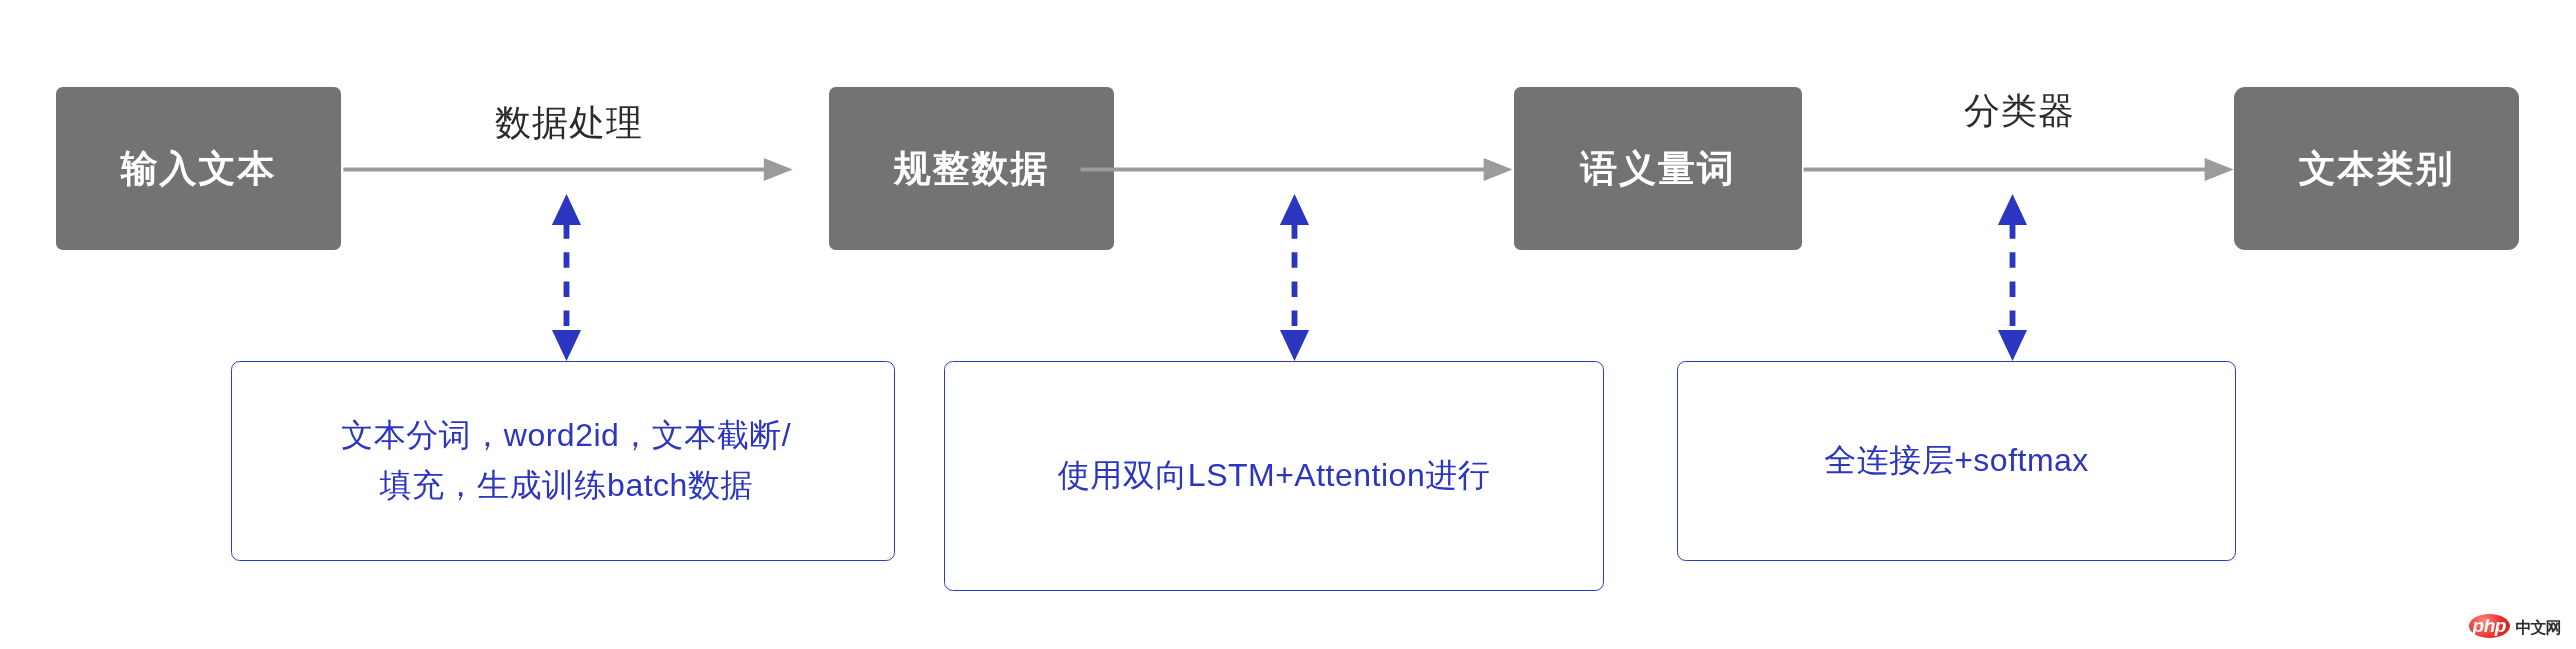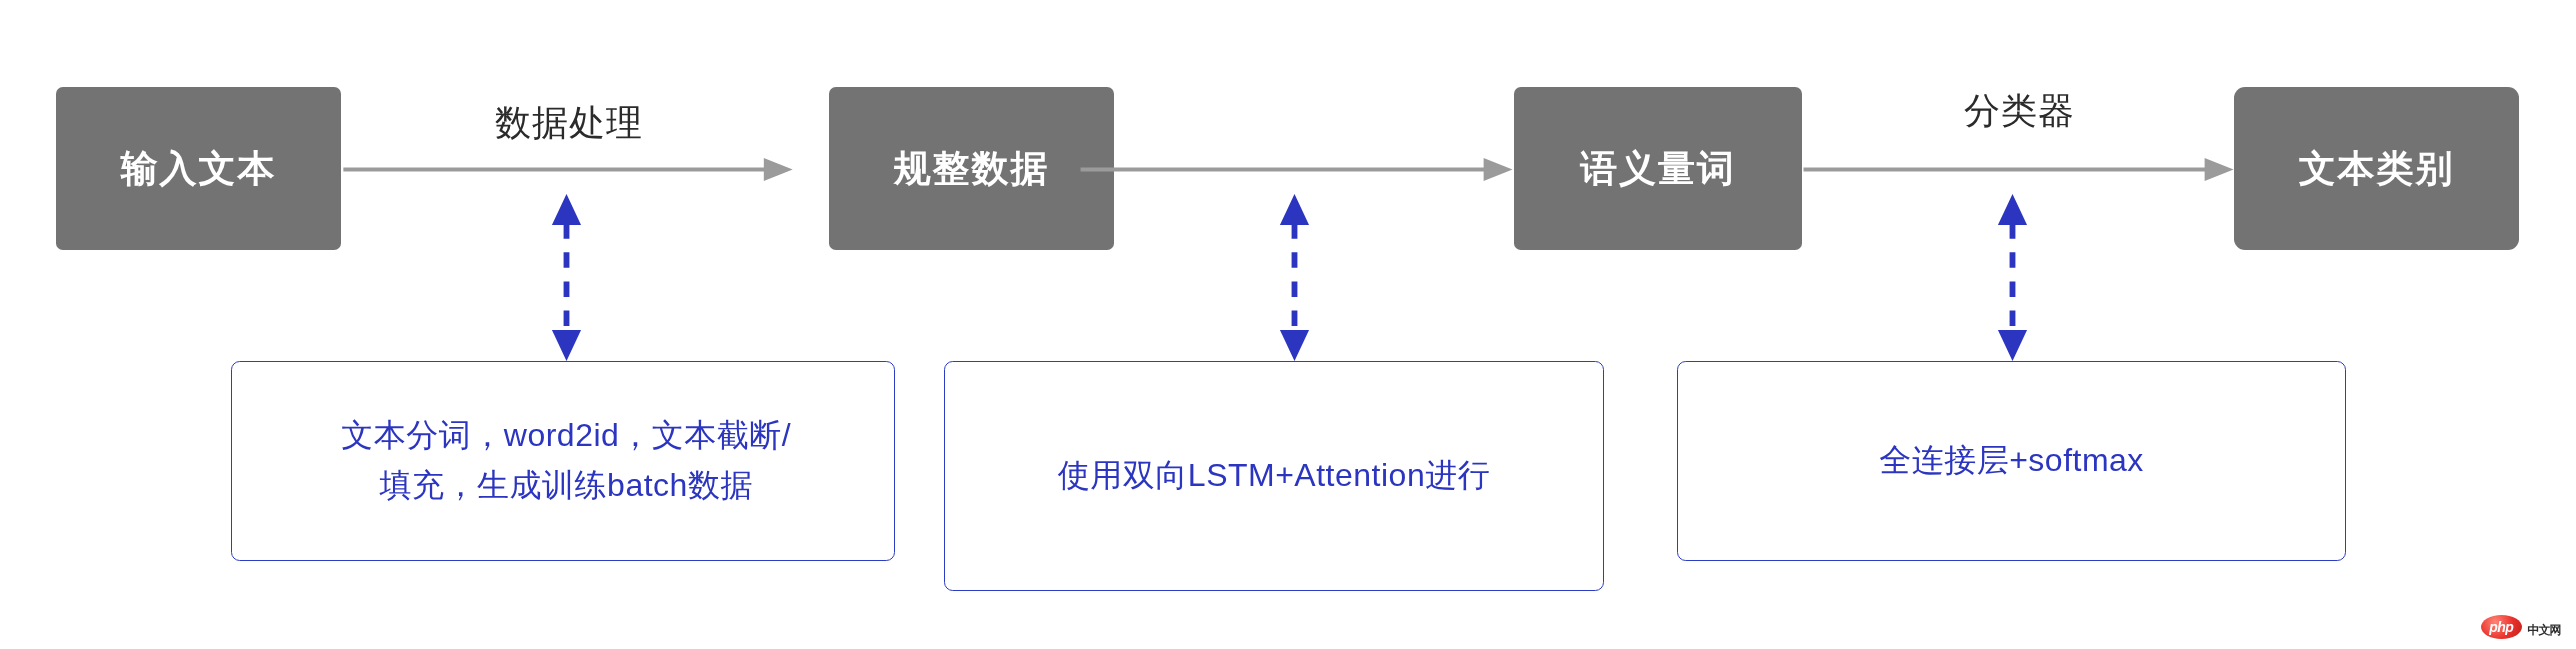--- a/index.html
+++ b/index.html
@@ -85,30 +85,30 @@
     align-items: center;
     gap: 5.8px;
     opacity: 0.92;
   }
   .wm-badge {
     width: 41px;
     height: 24px;
     border-radius: 50%;
     background: radial-gradient(circle at 35% 30%, #ff7b6b 0%, #e8201a 55%, #b80d09 100%);
     color: #ffffff;
-    font-size: 14px;
+    font-size: 19px;
     font-weight: bold;
     display: flex;
     align-items: center;
     justify-content: center;
     font-style: italic;
     letter-spacing: -0.5px;
   }
   .wm-text {
-    font-size: 12px;
+    font-size: 16px;
     font-weight: bold;
     color: #1b1b1b;
     letter-spacing: -1px;
     margin-top: 6px;
   }
 </style>
 </head>
 <body>
 
 <div id="canvas">
@@ -177,21 +177,21 @@
       <div>填充，生成训练batch数据</div>
     </div>
   </div>
 
   <div class="detail-box" style="left:944px; top:361px; width:660px; height:230px;">
     <div class="detail-text">
       <div>使用双向LSTM+Attention进行</div>
     </div>
   </div>
 
-  <div class="detail-box" style="left:1677px; top:361px; width:669px; height:200px;">
+  <div class="detail-box" style="left:1677px; top:361px; width:559px; height:200px;">
     <div class="detail-text">
       <div>全连接层+softmax</div>
     </div>
   </div>
 
   <div class="watermark">
     <span class="wm-badge">php</span>
     <span class="wm-text">中文网</span>
   </div>
 

